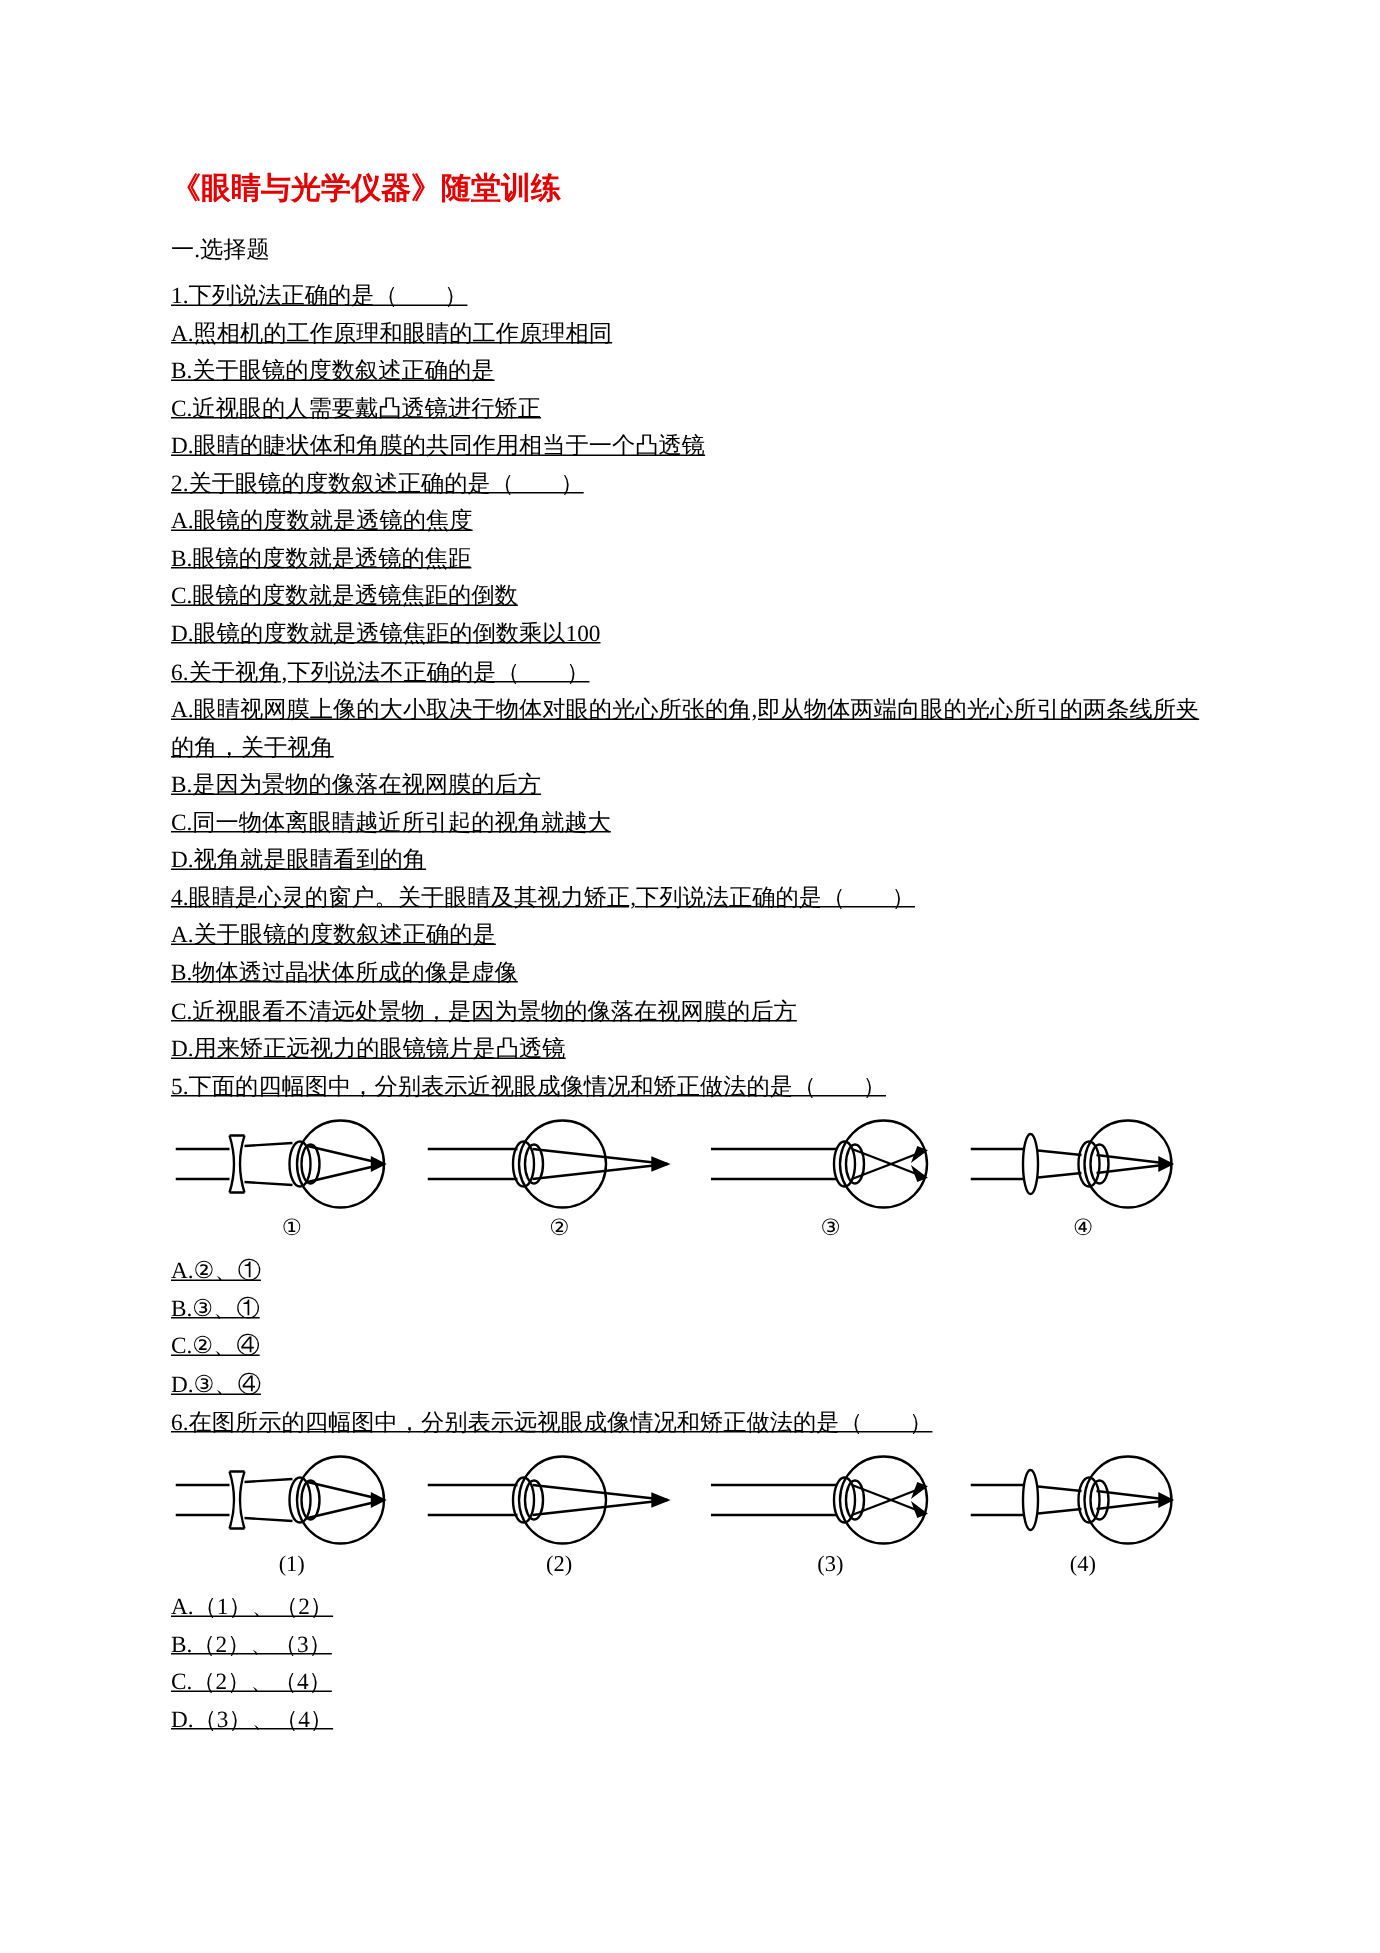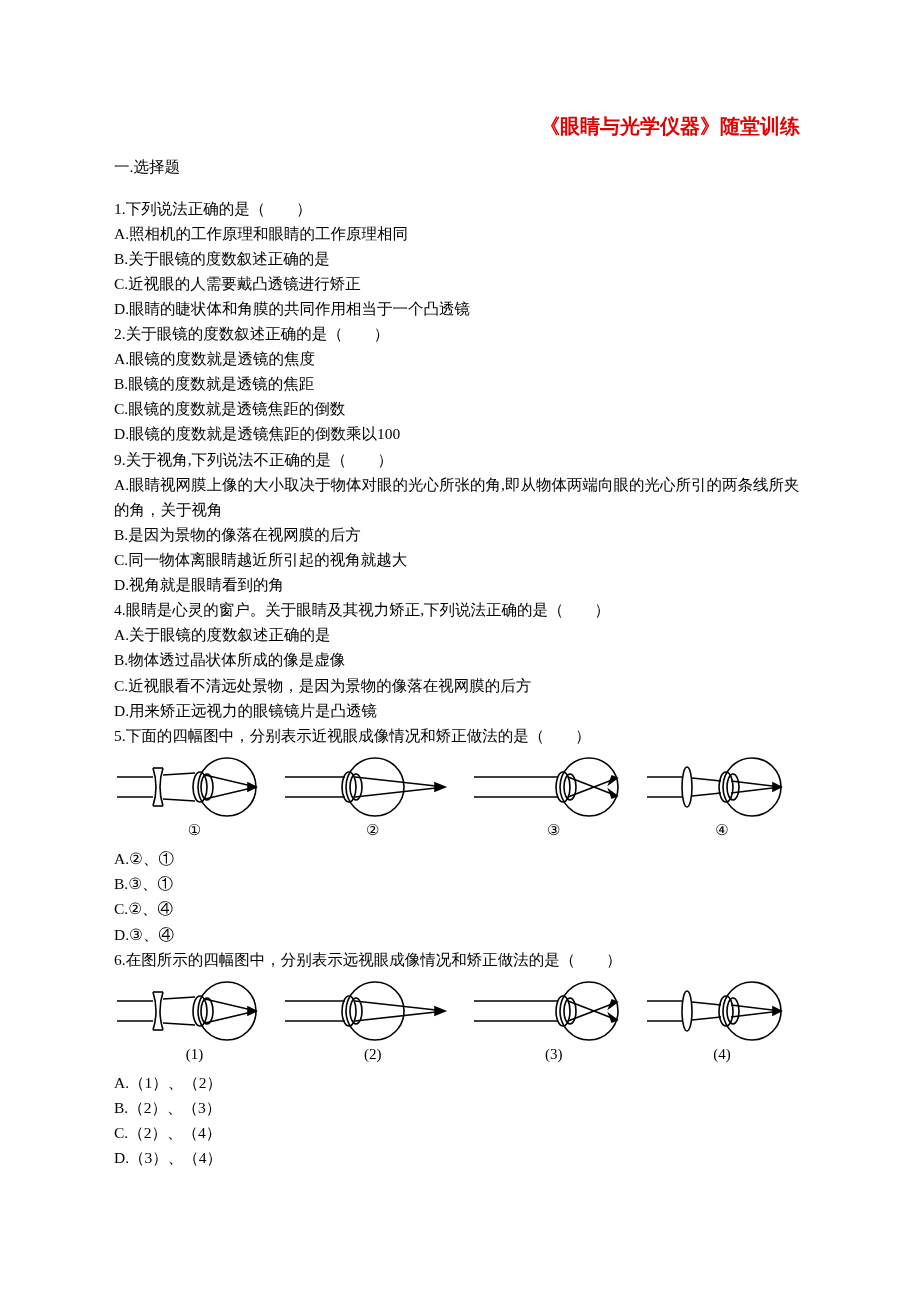--- a/index.html
+++ b/index.html
@@ -7,32 +7,33 @@
       width: 920px;
       min-height: 1302px;
       background: #fff;
       font-family: "SimSun", "宋体", serif;
       font-size: 15.5px;
       color: #000;
       padding: 110px 120px 60px 114px;
       line-height: 1.62;
     }
     .title {
-      text-align: right;
+      text-align: left;
       font-weight: bold;
       font-size: 20px;
       color: #e30000;
       margin-bottom: 12px;
     }
     .section-heading {
-      margin-bottom: 16px;
+      margin-bottom: 5px;
       font-family: Liberation Serif, serif;
     }
     .line {
       margin-bottom: 0;
+      text-decoration: underline;
     }
     .diagrams-row {
       display: flex;
       justify-content: space-between;
       align-items: center;
       margin: 8px 0 4px 0;
       padding: 0 3px;
     }
     .diagram-cell { text-align: center; }
     .diagram-label {
@@ -53,21 +54,21 @@
 <p class="line">B.关于眼镜的度数叙述正确的是</p>
 <p class="line">C.近视眼的人需要戴凸透镜进行矫正</p>
 <p class="line">D.眼睛的睫状体和角膜的共同作用相当于一个凸透镜</p>
 
 <p class="line">2.关于眼镜的度数叙述正确的是（　　）</p>
 <p class="line">A.眼镜的度数就是透镜的焦度</p>
 <p class="line">B.眼镜的度数就是透镜的焦距</p>
 <p class="line">C.眼镜的度数就是透镜焦距的倒数</p>
 <p class="line">D.眼镜的度数就是透镜焦距的倒数乘以100</p>
 
-<p class="line">9.关于视角,下列说法不正确的是（　　）</p>
+<p class="line">6.关于视角,下列说法不正确的是（　　）</p>
 <p class="line">A.眼睛视网膜上像的大小取决于物体对眼的光心所张的角,即从物体两端向眼的光心所引的两条线所夹的角，关于视角</p>
 <p class="line">B.是因为景物的像落在视网膜的后方</p>
 <p class="line">C.同一物体离眼睛越近所引起的视角就越大</p>
 <p class="line">D.视角就是眼睛看到的角</p>
 
 <p class="line">4.眼睛是心灵的窗户。关于眼睛及其视力矫正,下列说法正确的是（　　）</p>
 <p class="line">A.关于眼镜的度数叙述正确的是</p>
 <p class="line">B.物体透过晶状体所成的像是虚像</p>
 <p class="line">C.近视眼看不清远处景物，是因为景物的像落在视网膜的后方</p>
 <p class="line">D.用来矫正远视力的眼镜镜片是凸透镜</p>

